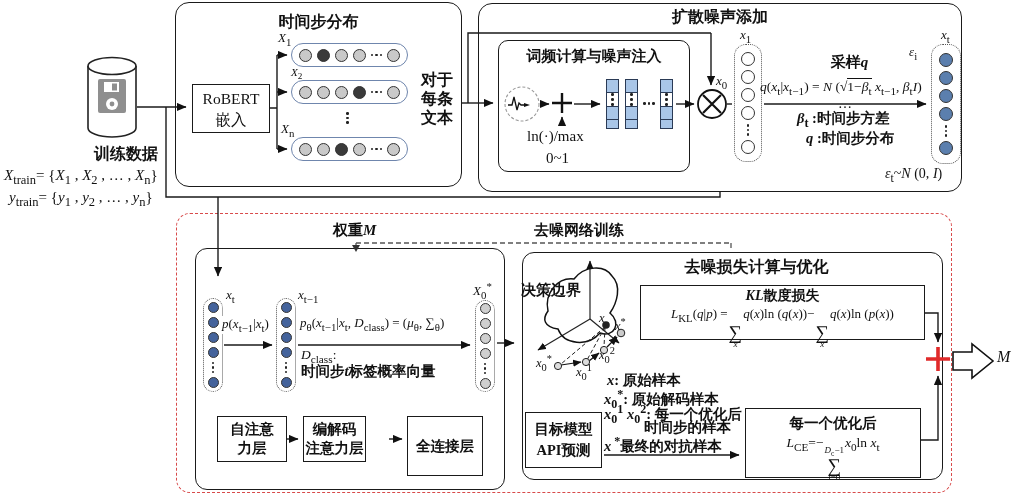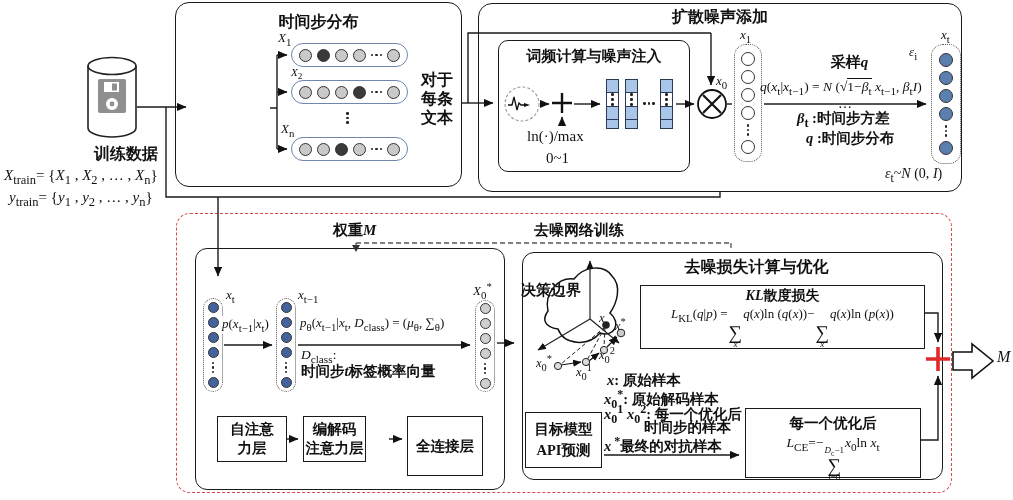--- a/index.html
+++ b/index.html
@@ -103,20 +103,24 @@
     <rect x="27" y="31.5" width="5" height="7" fill="#8f8f8f"></rect>
     <circle cx="27" cy="52" r="6" fill="#fff"></circle>
     <circle cx="27" cy="52" r="2.4" fill="#8f8f8f"></circle>
   </svg>
   <div class="t tc b6" style="left:78px;top:144px;width:96px;font-size:16px;">训练数据</div>
   <div class="t" style="left:4px;top:167px;font-size:15px;"><i>X</i><sub>train</sub>= {<i>X</i><sub>1</sub> , <i>X</i><sub>2</sub> , … , <i>X</i><sub>n</sub>}</div>
   <div class="t" style="left:9px;top:189px;font-size:15px;"><i>y</i><sub>train</sub>= {<i>y</i><sub>1</sub> , <i>y</i><sub>2</sub> , … , <i>y</i><sub>n</sub>}</div>
 
   <div class="box" style="left:175px;top:2px;width:287px;height:185px;"></div>
   <div class="t tc b6" style="left:175px;top:12px;width:287px;font-size:16px;">时间步分布</div>
+  <div class="sbox" style="left:192px;top:84px;width:78px;height:49px;font-size:15.5px;line-height:21px;">
+    <span>RoBERT</span>
+    <span>嵌入</span>
+  </div>
   <div class="t" style="left:278px;top:30px;font-size:13px;"><i>X</i><sub>1</sub></div>
   <div class="t" style="left:279px;top:66px;font-size:11px;margin-left:12px;"><i>X</i><sub>2</sub></div>
   <div class="t" style="left:281px;top:121px;font-size:13px;"><i>X</i><sub>n</sub></div>
   <div class="rowcap" style="left:291px;top:43px;width:117px;height:24px;">
       <span class="dot g"></span>
       <span class="dot d"></span>
       <span class="dot g"></span>
       <span class="dot g"></span>
       <span class="hd">
         <span class="tinydot"></span>
@@ -332,21 +336,21 @@
     <circle cx="86" cy="97" r="3.6" fill="#ddd" stroke="#222"></circle>
     <circle cx="103" cy="80" r="3.8" fill="#ccc" stroke="#222"></circle>
     <circle cx="88" cy="72" r="3.8" fill="#222"></circle>
   </svg>
   <div class="t" style="left:599px;top:311px;font-size:12.5px;"><i>x</i></div>
   <div class="t" style="left:615px;top:316px;font-size:12.5px;"><i>x</i><sup>*</sup></div>
   <div class="t" style="left:536px;top:353px;font-size:12.5px;"><i>x</i><sub>0</sub><sup>*</sup></div>
   <div class="t" style="left:576px;top:362px;font-size:12.5px;"><i>x</i><sub>0</sub><sup>1</sup></div>
   <div class="t" style="left:599px;top:345px;font-size:12.5px;"><i>x</i><sub>0</sub><sup>2</sup></div>
 
-  <div class="sbox" style="left:640px;top:285px;width:285px;height:64px;justify-content:flex-start;padding-top:1px;">
+  <div class="sbox" style="left:640px;top:285px;width:285px;height:55px;justify-content:flex-start;padding-top:1px;">
     <div class="b6" style="font-size:14px;"><i>KL</i>散度损失</div>
     <div style="font-size:13px;margin-top:1px;"><i>L</i><sub>KL</sub>(<i>q</i>|<i>p</i>) =<span class="sum">
           <span class="l">&nbsp;</span>
           <span class="s">∑</span>
           <span class="l"><i>x</i></span>
         </span><i>q</i>(<i>x</i>)ln (<i>q</i>(<i>x</i>))−<span class="sum">
           <span class="l">&nbsp;</span>
           <span class="s">∑</span>
           <span class="l"><i>x</i></span>
         </span><i>q</i>(<i>x</i>)ln (<i>p</i>(<i>x</i>))</div>

